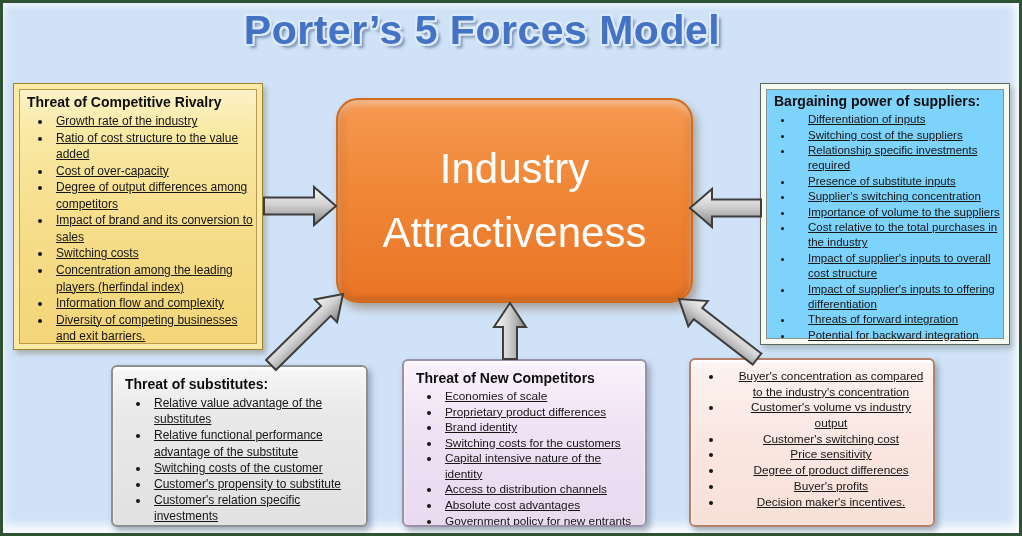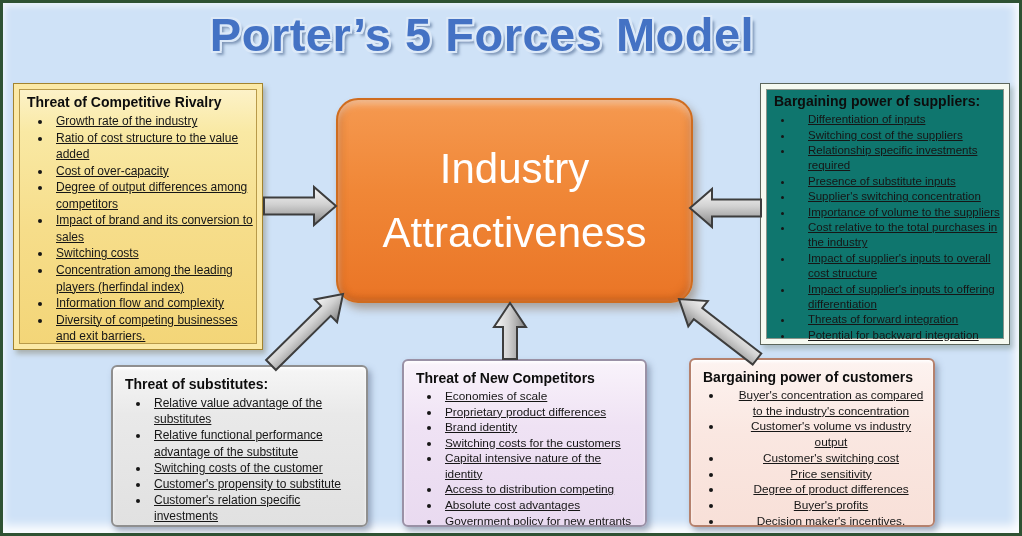--- a/index.html
+++ b/index.html
@@ -8,21 +8,21 @@
     position:relative; width:1022px; height:536px;
     background:#cfe2f7;
     border:3px solid #2f5233;
     box-shadow: inset 0 -8px 10px rgba(255,255,255,.85), inset -6px 0 8px rgba(255,255,255,.5), inset 0 4px 6px rgba(255,255,255,.4);
     font-family:"Liberation Sans", sans-serif;
     overflow:hidden;
   }
   
   #main-title {
     position:absolute; top:4px; left:0; width:958px; margin:0;
-    text-align:center; font-size:47px; font-weight:bold; letter-spacing:.5px;
+    text-align:center; font-size:41px; font-weight:bold; letter-spacing:.5px;
     color:#4472c4;
     text-shadow:
       -2px -2px 0 #dce9f8, 2px -2px 0 #dce9f8, -2px 2px 0 #dce9f8, 2px 2px 0 #dce9f8,
       0 -2px 0 #dce9f8, 0 2px 0 #dce9f8, -2px 0 0 #dce9f8, 2px 0 0 #dce9f8,
       4px 4px 3px rgba(110,135,170,.85);
   }
   
   #box-center {
     position:absolute; left:333px; top:95px; width:357px; height:205px;
     border-radius:22px;
@@ -41,21 +41,21 @@
 
   .bevel-yellow {
     left:10px; top:80px; width:250px; height:267px;
     background:linear-gradient(180deg,#fdf3cd 0%, #f9e9a4 18%, #f6dd8a 55%, #f3d577 100%);
     border:1px solid #a3832e;
     box-shadow: inset 0 0 0 5px #fbe9a6, inset 0 0 0 6px #b89a4a, 3px 4px 5px rgba(100,90,50,.35);
     padding:10px 6px 18px 13px;
   }
   .bevel-green {
     left:757px; top:80px; width:250px; height:262px;
-    background:#0f766e;
+    background:#7dd3fc;
     border:1px solid #5c665c;
     box-shadow: inset 0 0 0 5px #f6faf1, inset 0 0 0 6px #8a948a, 3px 4px 5px rgba(80,100,80,.3);
     padding:9px 6px 6px 13px;
   }
   #box-suppliers ul { padding-left:20px; }
   #box-suppliers li { padding-left:14px; font-size:11.5px; line-height:1.34; }
 
   .round {
     border-radius:6px;
     box-shadow: 3px 4px 6px rgba(85,100,130,.5), inset 0 2px 3px rgba(255,255,255,.95);
@@ -139,28 +139,27 @@
   </section>
 
   <section class="fbox round" id="box-newcompetitors">
     <h2>Threat of New Competitors</h2>
     <ul>
         <li>Economies of scale</li>
         <li>Proprietary product differences</li>
         <li>Brand identity</li>
         <li>Switching costs for the customers</li>
         <li>Capital intensive nature of the identity</li>
-        <li>Access to distribution competing</li>
+        <li>Access to distribution channels</li>
         <li>Absolute cost advantages</li>
         <li>Government policy for new entrants</li>
       </ul>
   </section>
 
   <section class="fbox round" id="box-customers">
-    <h2>Bargaining power of customers</h2>
     <ul>
         <li>Buyer's concentration as compared to the industry's concentration</li>
         <li>Customer's volume vs industry output</li>
         <li>Customer's switching cost</li>
         <li>Price sensitivity</li>
         <li>Degree of product differences</li>
         <li>Buyer's profits</li>
         <li>Decision maker's incentives.</li>
       </ul>
   </section>

